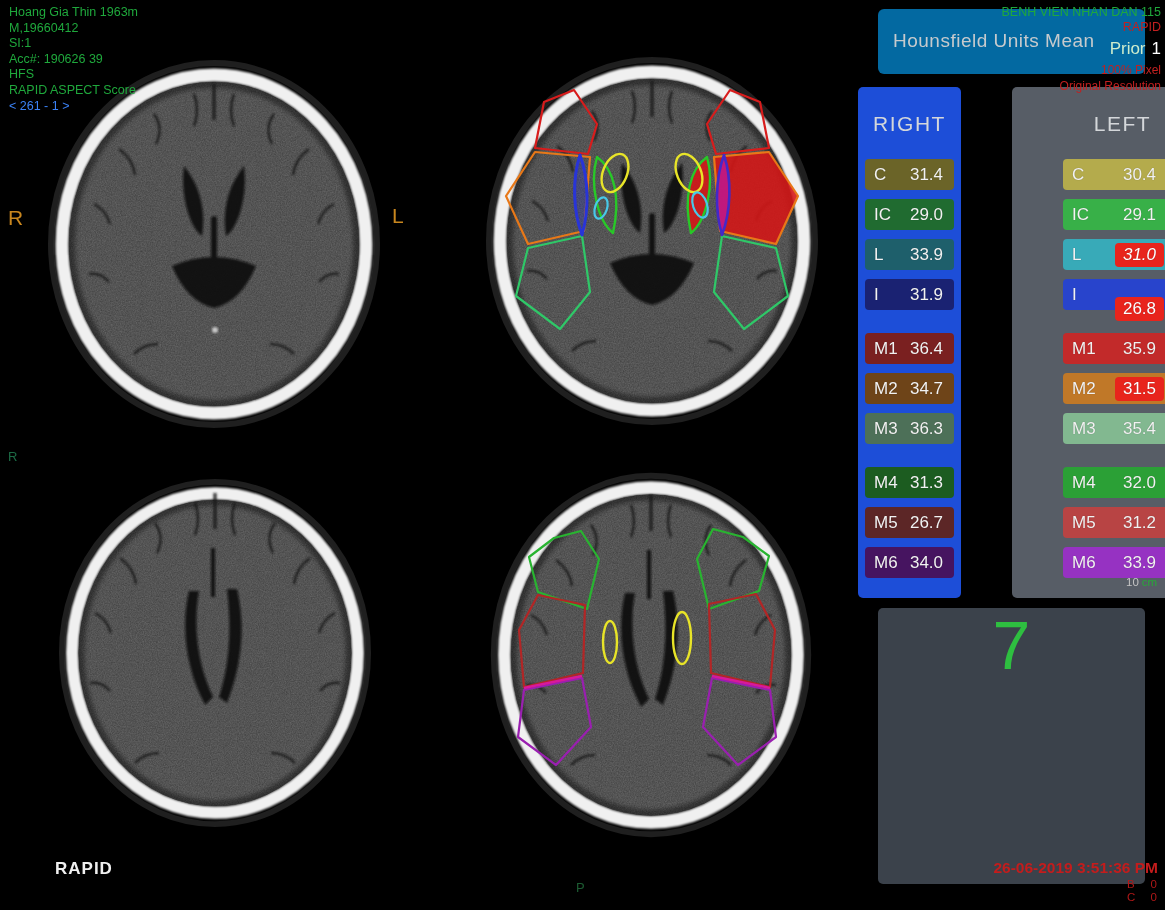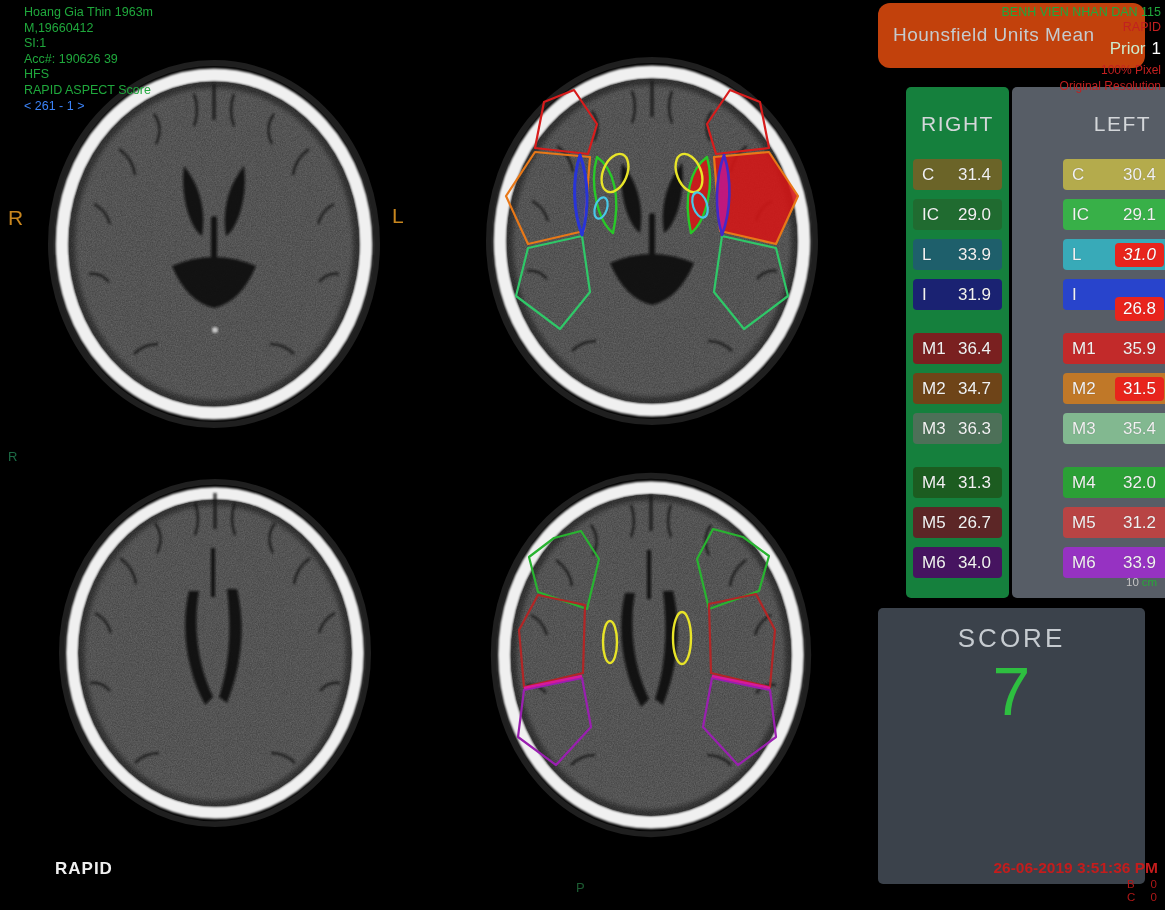--- a/index.html
+++ b/index.html
@@ -5,26 +5,26 @@
   html,body{margin:0;padding:0;background:#000;}
   body{
     position:relative;width:1165px;height:910px;overflow:hidden;
     font-family:"Liberation Sans",sans-serif;
     -webkit-font-smoothing:antialiased;
   }
   #scene{position:absolute;left:0;top:0;z-index:1;}
 
   
   .panel{position:absolute;z-index:2;border-radius:6px;}
-  .panel-header{left:878px;top:3px;width:267px;height:65px;background:#c2410c;border-radius:12px;}
+  .panel-header{left:878px;top:9px;width:267px;height:65px;background:#0369a1;}
   .panel-header .title{
     display:block;padding:21px 0 0 15px;font-size:19px;color:#c6cacd;letter-spacing:.5px;
   }
   .col{top:87px;height:511px;border-radius:5px;}
-  .col-right{left:906px;width:103px;background:#15803d;}
+  .col-right{left:858px;width:103px;background:#1d4ed8;}
   .col-left{left:1012px;width:133px;background:#575d66;padding-left:44px;}
   .col-head{
     text-align:center;padding-top:25px;margin-bottom:23px;
     font-size:21px;letter-spacing:1.5px;color:#d4d7da;
   }
   .pills{display:flex;flex-direction:column;gap:9px;padding:0 7px;}
   .pill{
     height:31px;border-radius:4px;display:flex;align-items:center;
     padding:0 9px;font-size:17px;color:#f2f2f2;text-shadow:0 0 1px rgba(0,0,0,.35);
   }
@@ -32,21 +32,21 @@
   .pill .pvalue{flex:1;text-align:center;}
   .gap-top{margin-top:14px;}
   .badge{display:inline-block;padding:2px 8px;border-radius:4px;color:#fff;}
 
   .score-panel{left:878px;top:608px;width:267px;height:276px;background:#3b424b;border-radius:5px;}
   .score-label{text-align:center;padding-top:15px;font-size:26px;letter-spacing:3px;color:#c6cbd0;}
   .score-value{text-align:center;font-size:68px;line-height:1.05;margin-top:2px;}
 
   
   .ann{position:absolute;z-index:4;}
-  .patient-info{left:9px;top:5px;font-size:12.5px;line-height:15.6px;color:#1fa83c;margin-left:15px;}
+  .patient-info{left:9px;top:5px;font-size:12.5px;line-height:15.6px;color:#1fa83c;}
   .patient-info .nav{color:#3b82f6;cursor:pointer;}
   .tr-info{right:4px;top:5px;text-align:right;}
   .tr-info .hospital{font-size:12.5px;color:#1fa83c;}
   .tr-info .vendor{font-size:12.5px;color:#c22020;margin-top:1px;}
   .tr-info .prior{font-size:17px;margin-top:5px;color:#cdeccd;}
   .tr-info .prior .pv{color:#ffffff;margin-left:6px;}
   .tr-info .zoomline{font-size:12px;color:#c22020;margin-top:4px;}
   .tr-info .resline{font-size:12px;color:#c22020;margin-top:2px;}
 
   .marker{position:absolute;z-index:4;}
@@ -303,21 +303,20 @@
         <span class="pvalue">31.2</span>
       </div>
     <div class="pill" style="background: rgb(150, 50, 194);">
         <span class="plabel">M6</span>
         <span class="pvalue">33.9</span>
       </div>
   </div>
 </div>
 
 <div class="panel score-panel">
-  <div class="score-label">SCORE</div>
   <div class="score-value" style="color: rgb(46, 191, 64);">7</div>
 </div>
 
 <div class="ann patient-info">
   <div>Hoang Gia Thin 1963m</div>
   <div>M,19660412</div>
   <div>SI:1</div>
   <div>Acc#: 190626 39</div>
   <div>HFS</div>
   <div>RAPID ASPECT Score</div>

